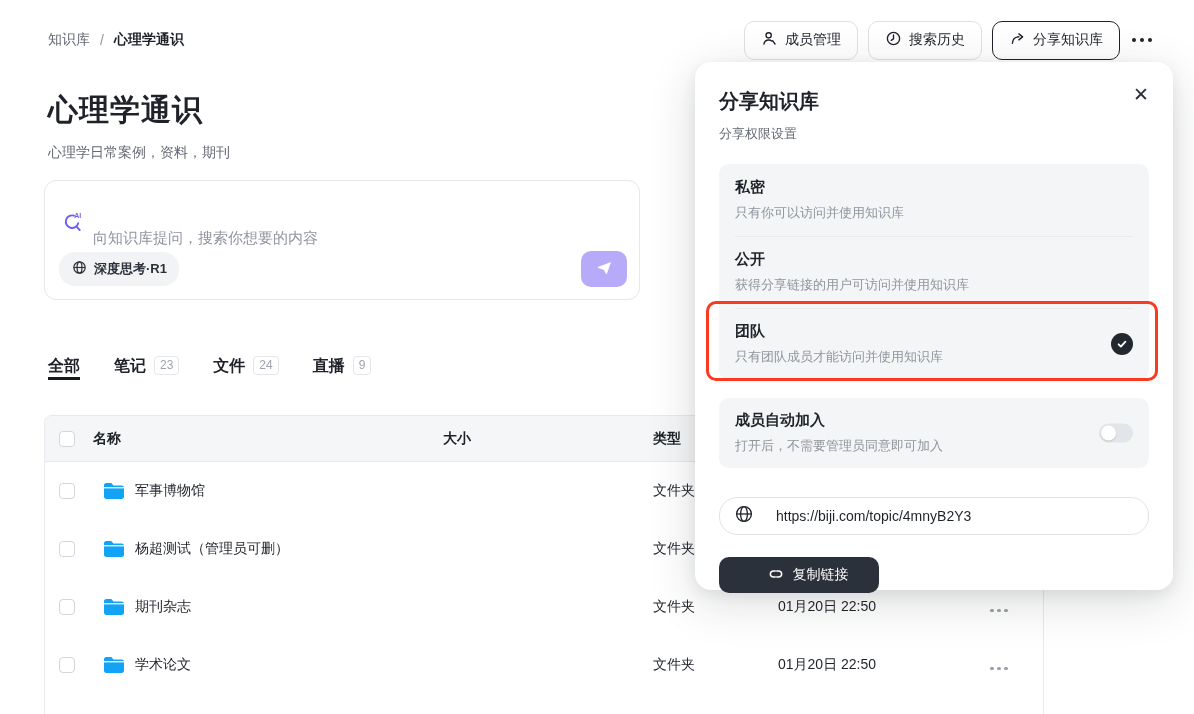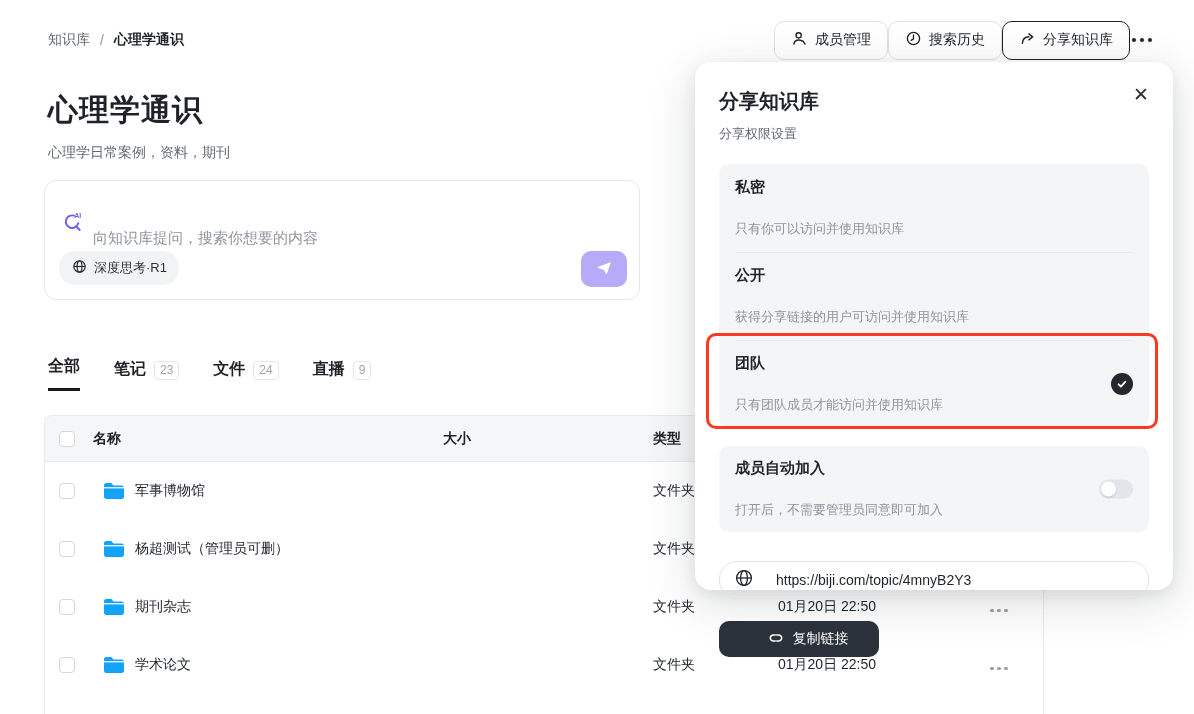--- a/index.html
+++ b/index.html
@@ -10,48 +10,48 @@
   
   .topbar { position:absolute; left:48px; right:40px; top:20px; height:40px;
             display:flex; align-items:center; justify-content:space-between; }
   .breadcrumb { display:flex; align-items:center; gap:10px; font-size:14px; }
   .crumb-root { color:#646a73; cursor:pointer; }
   .crumb-sep { color:#8f959e; }
   .crumb-current { color:#1f2329; font-weight:700; }
   .topbar-actions { display:flex; align-items:center; }
   .tb-btn { display:inline-flex; align-items:center; gap:7px; height:39px; padding:0 16px;
             background:#fff; border:1px solid #dee0e3; border-radius:10px;
-            font-size:14px; color:#1f2329; cursor:pointer;
+            font-size:14px; color:#1f2329; margin-left:10px; cursor:pointer;
             font-family:inherit; }
   .tb-btn.dark { border:1.5px solid #1f2329; font-weight:500; }
   .tb-btn.plain { border:none; padding:0 10px; }
   .dots { display:inline-block; width:4px; height:4px; border-radius:50%; background:#1f2329;
           box-shadow:8px 0 0 #1f2329, -8px 0 0 #1f2329; }
 
   
   .heading { position:absolute; left:48px; top:90px; }
   .heading h1 { font-size:30px; font-weight:800; letter-spacing:1px; }
   .heading .sub { margin-top:13px; font-size:14px; color:#646a73; }
 
   
   .search-card { position:absolute; left:44px; top:180px; width:596px; height:120px;
                  border:1px solid #e6e8ec; border-radius:12px; background:#fff; }
   .search-top { display:flex; align-items:center; gap:10px; padding:18px 16px 0 16px; }
   .search-placeholder { font-size:15px; color:#8f959e;margin-top:30px; }
   .search-bottom { position:absolute; left:14px; right:12px; bottom:12px;
-                   display:flex; align-items:flex-start; justify-content:space-between; }
+                   display:flex; align-items:center; justify-content:space-between;font-weight:bold; }
   .model-chip { display:inline-flex; align-items:center; gap:6px; background:#f2f3f5;
                 border-radius:16px; padding:7px 12px; font-size:13px; color:#2b313a; cursor:pointer; }
   .send-btn { width:46px; height:36px; border:none; border-radius:10px; background:#b7aaf8;
               display:flex; align-items:center; justify-content:center; cursor:pointer; }
 
   
   .tabs { position:absolute; left:48px; top:356px; display:flex; gap:34px; }
-  .tab { display:flex; align-items:flex-end; gap:8px; font-size:16px; font-weight:600;
-         color:#1f2329; padding-bottom:11px; cursor:pointer; }
+  .tab { display:flex; align-items:flex-start; gap:8px; font-size:16px; font-weight:600;
+         color:#1f2329; cursor:pointer; }
   .tab.active { border-bottom:3px solid #15181c; }
   .badge { font-size:12px; color:#9ea4ac; border:1px solid #e4e6e9; background:#fff;
            border-radius:4px; padding:0 5px; height:19px; line-height:17px; font-weight:400; }
   .badge:empty { display:none; }
 
   
   .table { position:absolute; left:44px; top:415px; width:1000px; height:299px;
            border:1px solid #e7e9ec; border-bottom:none; border-radius:8px 8px 0 0;
            background:#fff; overflow:hidden; }
   .tr { display:grid; grid-template-columns:46px 342px 210px 125px 205px 1fr; align-items:center; }
@@ -80,21 +80,21 @@
   .dlg-close::before { content:'✕'; }
   .dlg-head { padding:26px 24px 0 24px; }
   .dlg-title { font-size:20px; font-weight:800; }
   .dlg-sub { margin-top:10px; font-size:13px; color:#646a73; }
 
   .options-card { margin:21px 24px 0 24px; background:#f4f5f7; border-radius:10px; position:relative; }
   .option { position:relative; padding:14px 16px; cursor:pointer; }
   .option + .option::before { content:''; position:absolute; top:0; left:16px; right:16px;
                               height:1px; background:#e8eaee; }
   .option-title { font-size:15px; font-weight:700; }
-  .option-desc { margin-top:23px; font-size:13px; color:#8f959e; }
+  .option-desc { margin-top:7px; font-size:13px; color:#8f959e; }
   .check-circle { display:none; position:absolute; right:16px; top:50%; transform:translateY(-50%);
                   width:22px; height:22px; border-radius:50%; background:#23272e;
                   align-items:center; justify-content:center; }
   .check-circle.show { display:flex; }
   .option.highlighted::after { content:''; position:absolute; top:-7px; right:-9px; bottom:-1px; left:-13px;
                                border:3px solid #fa3a1e; border-radius:10px; pointer-events:none; z-index:3; }
 
   .autojoin-card { margin:18px 24px 0 24px; background:#f4f5f7; border-radius:10px;
                    position:relative; padding:13px 16px; }
   .toggle { position:absolute; right:16px; top:50%; transform:translateY(-50%);

